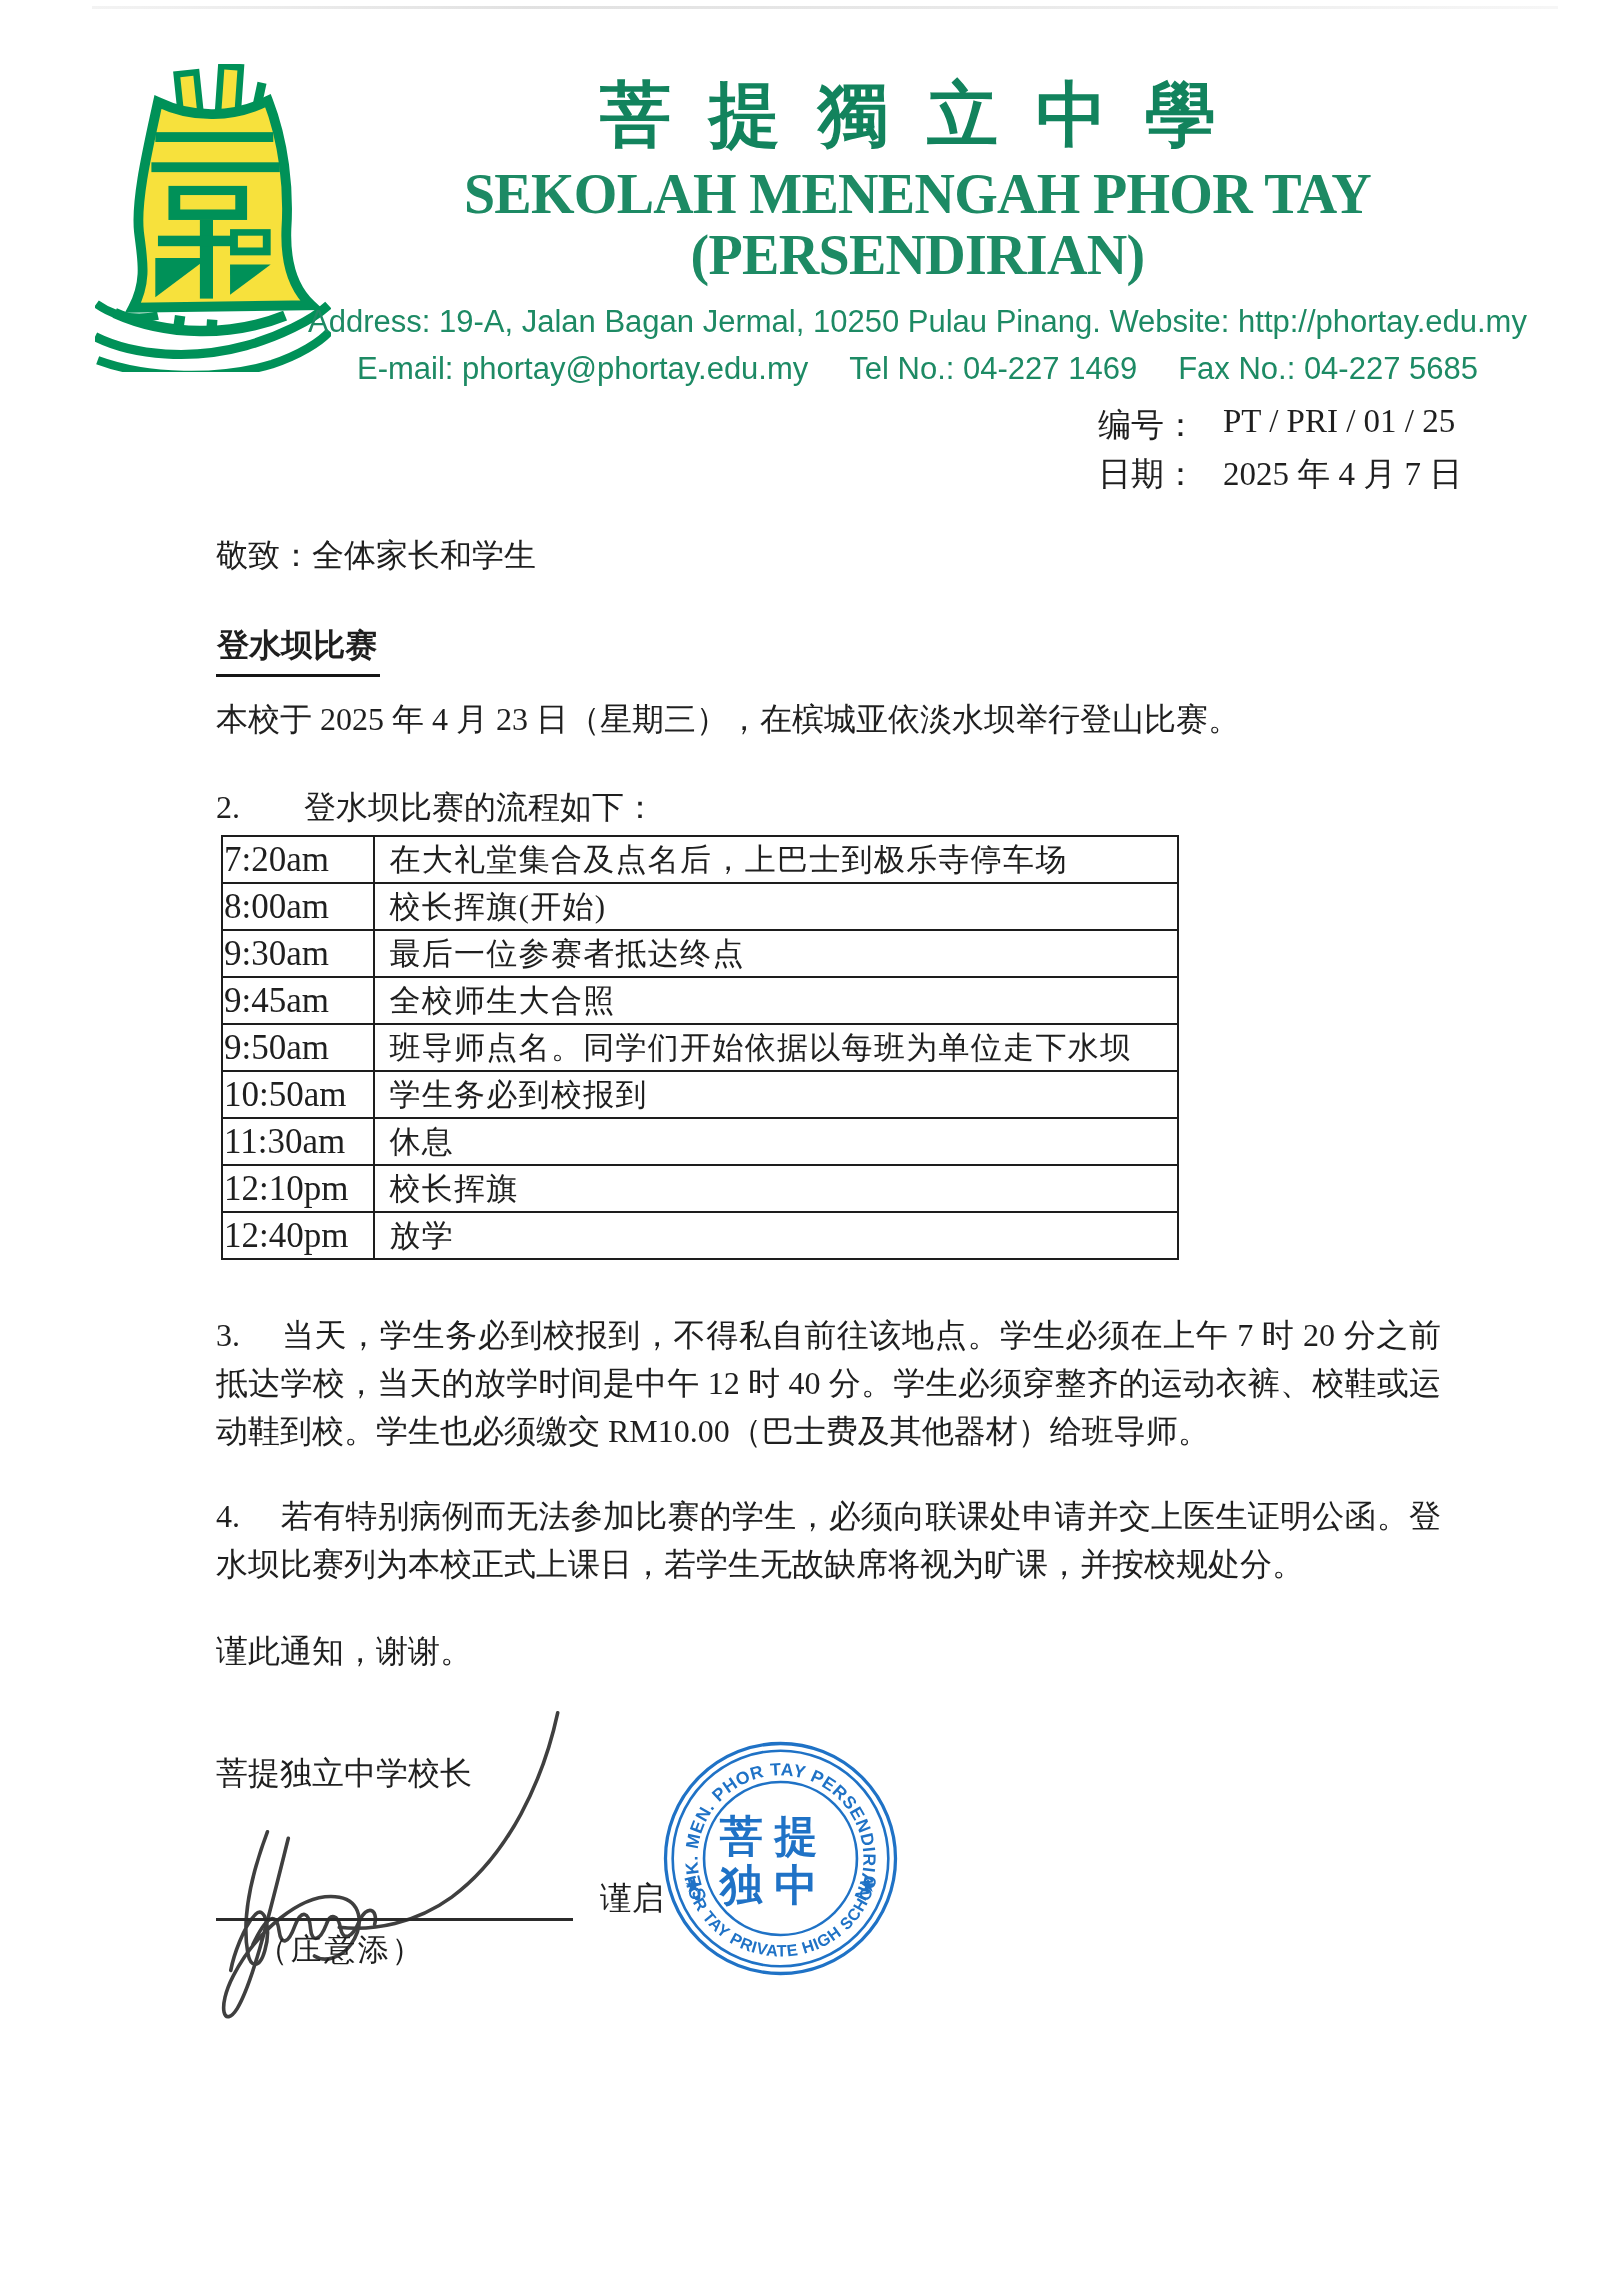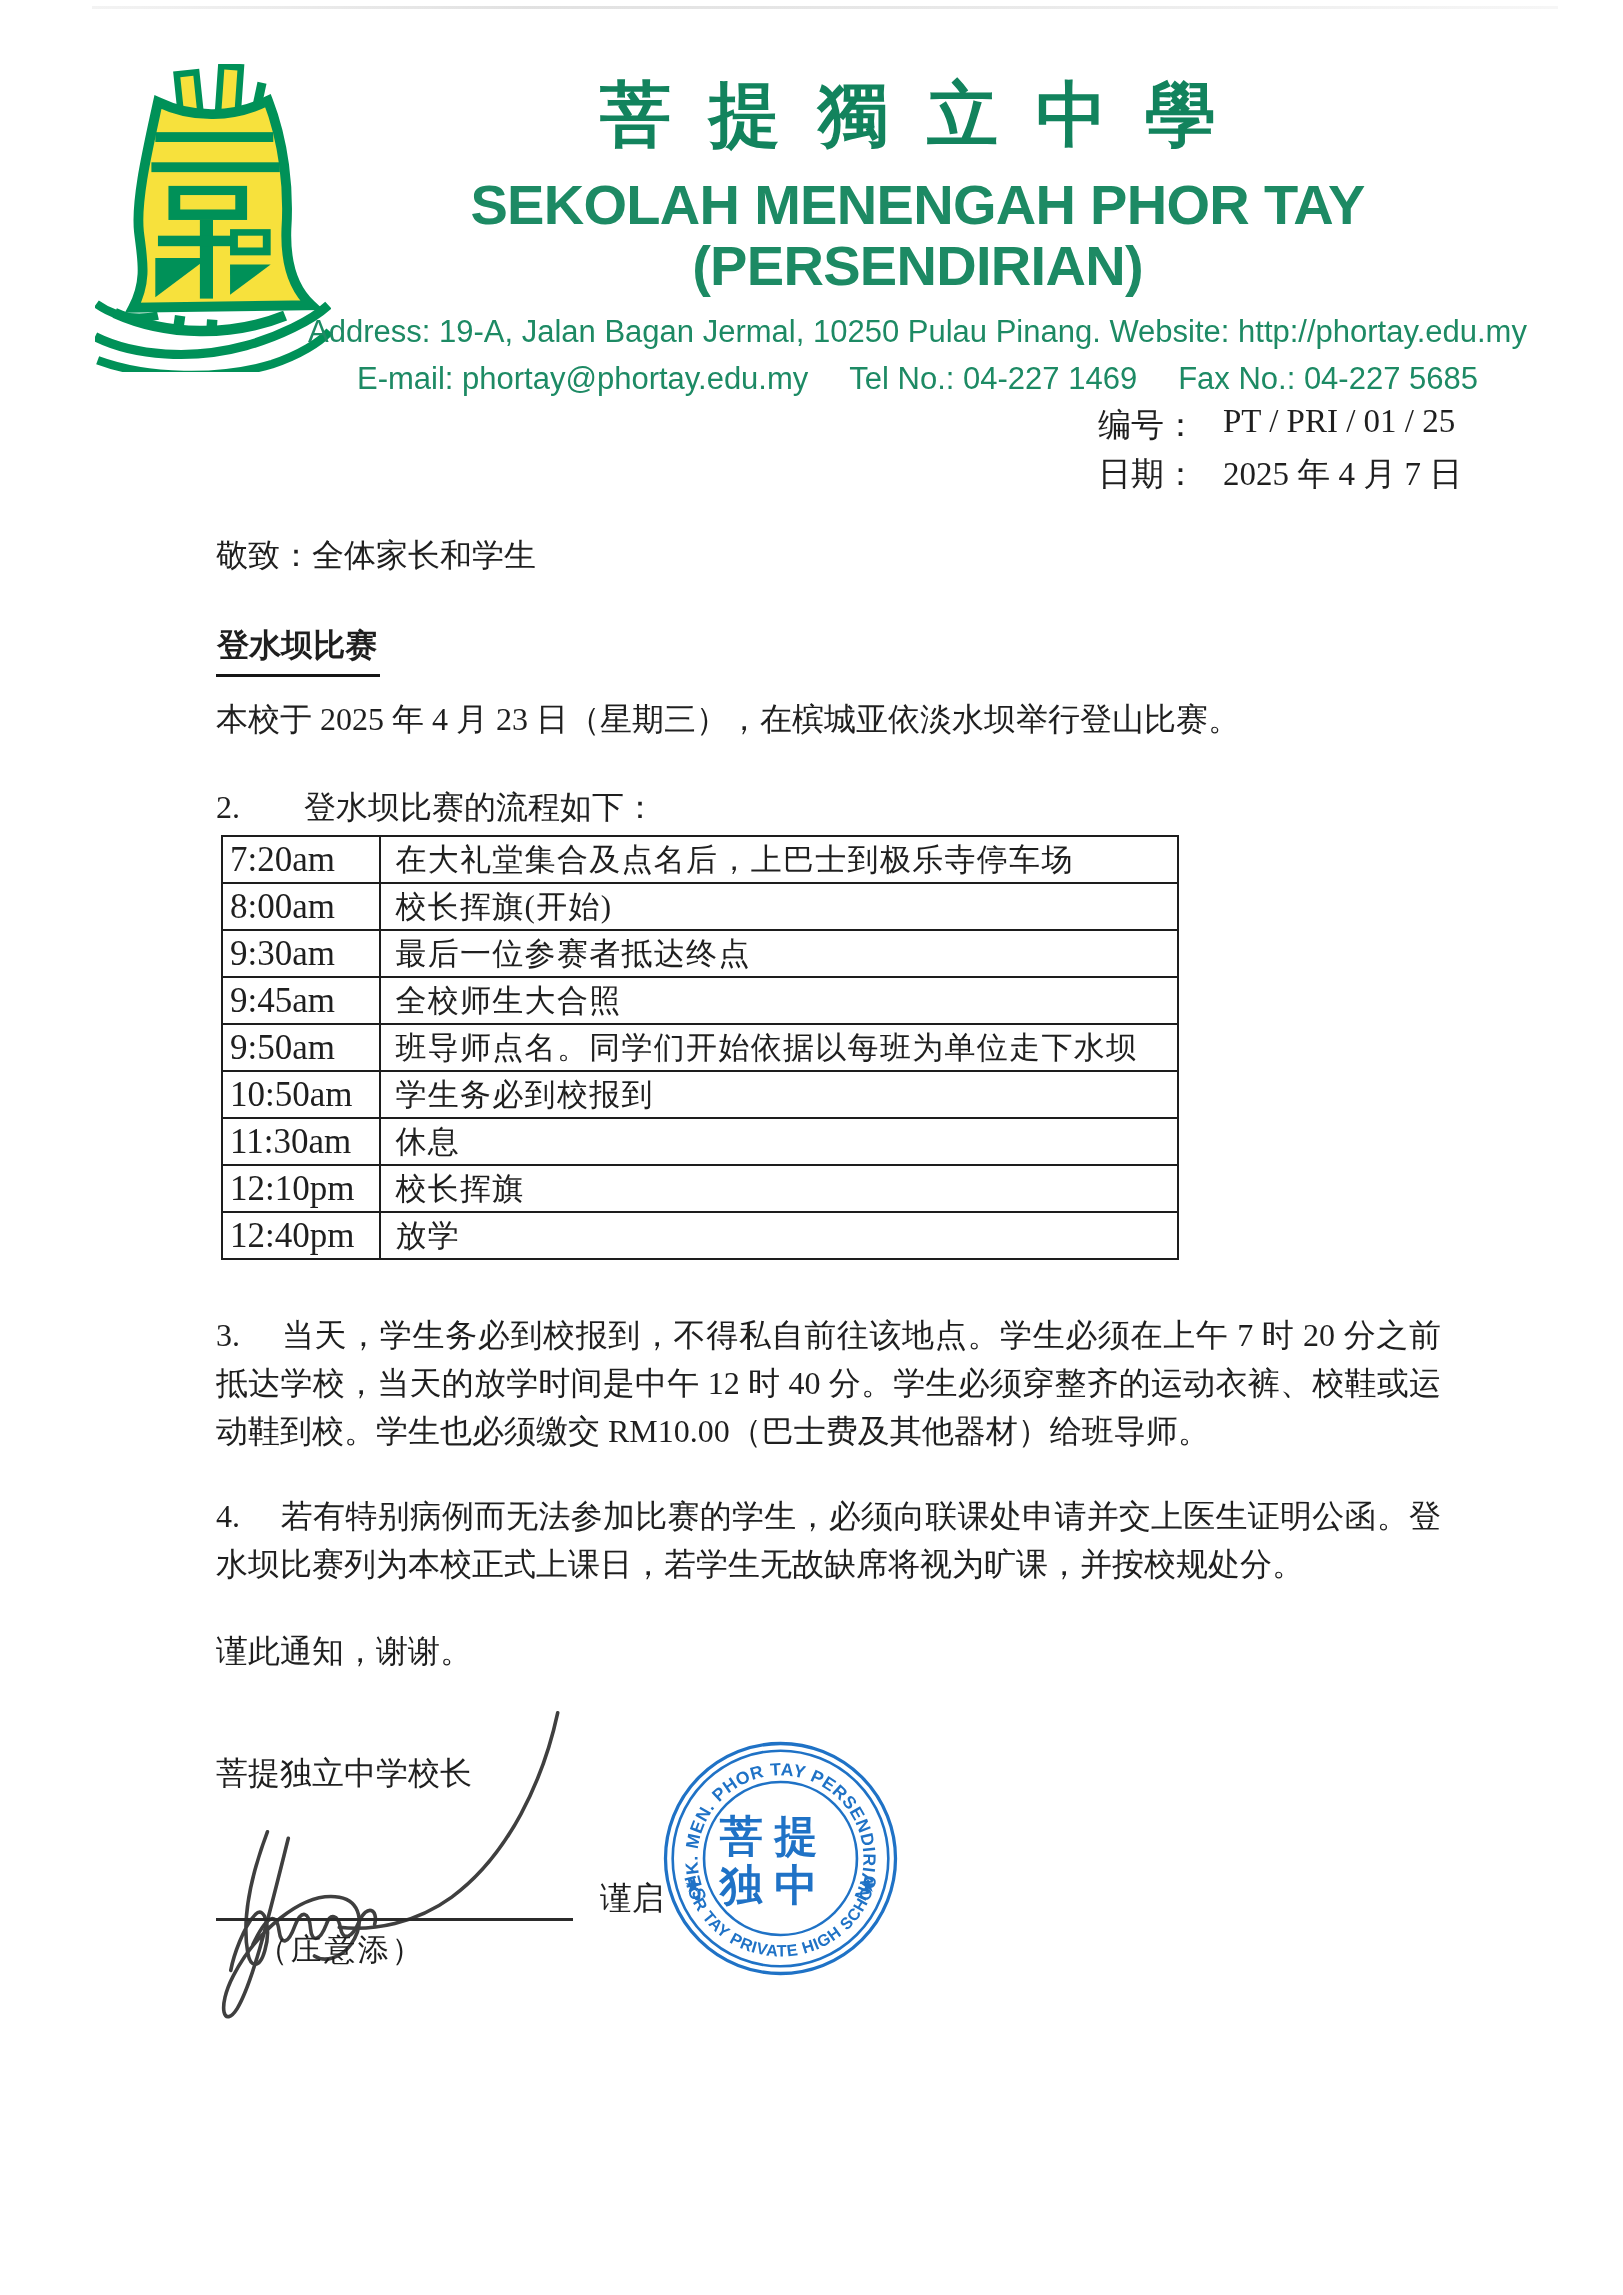--- a/index.html
+++ b/index.html
@@ -11,21 +11,21 @@
     color:#1f1f1f;
     overflow:hidden;
   }
   .scan-line{position:absolute;left:92px;top:5.9px;width:1466px;height:3.3px;
     background:linear-gradient(90deg,#e9e9e9,#c9c9c9 30%,#d6d6d6 60%,#efefef);opacity:.55;}
   
   .logo{position:absolute;left:95px;top:64px;}
   .header-text{position:absolute;left:281px;top:71px;width:1273px;text-align:center;}
   .cn-title{font-size:71px;font-weight:bold;letter-spacing:38px;text-indent:19px;
     color:#12835d;line-height:1.25;}
-  .en-title{margin-top:14px;font-family:Liberation Sans, sans-serif;
+  .en-title{margin-top:4px;font-family:Liberation Serif, serif;
     font-weight:bold;font-size:56px;color:#1d8a64;letter-spacing:-0.7px;line-height:1.1;}
   .addr{margin-top:17px;font-family:"Liberation Sans","DejaVu Sans",sans-serif;
     font-size:31px;color:#1d8a64;}
   .contact-row{margin-top:11px;font-family:"Liberation Sans","DejaVu Sans",sans-serif;
     font-size:31px;color:#1d8a64;display:flex;justify-content:center;gap:41px;}
   
   .meta-line{position:absolute;left:1098px;font-size:33px;display:flex;gap:26px;white-space:nowrap;}
   .meta-ref{top:403px;}
   .meta-date{top:452px;}
   
@@ -36,21 +36,21 @@
   .para1{top:695px;}
   .item2{top:783px;}
   .para3{top:1311px;text-align:justify;}
   .para4{top:1492px;text-align:justify;}
   .closing{top:1627px;}
   .signer-title{top:1749px;}
   
   .sched{position:absolute;left:221px;top:835px;border-collapse:collapse;table-layout:fixed;
     width:958px;}
   .sched td{border:2px solid #1d1d1d;height:43px;vertical-align:middle;}
-  .sched tr td:first-child{width:148px;padding-left:7px;font-size:35px;}
+  .sched tr td:first-child{width:148px;padding-left:1px;font-size:35px;}
   .sched tr td:last-child{padding-left:14.4px;font-size:31px;letter-spacing:1.3px;}
   .sched{border:2.6px solid #1d1d1d;}
   
   .sig-svg{position:absolute;left:190px;top:1701px;}
   .sig-line{position:absolute;left:216px;top:1918px;width:357px;height:2.6px;background:#2b2b2b;}
   .respectfully{position:absolute;left:600px;top:1877px;font-size:32px;}
   .signer-name{position:absolute;left:257px;top:1929px;font-size:31px;letter-spacing:2.6px;}
   .stamp-svg{position:absolute;left:657px;top:1735px;}
 </style>
 </head>

